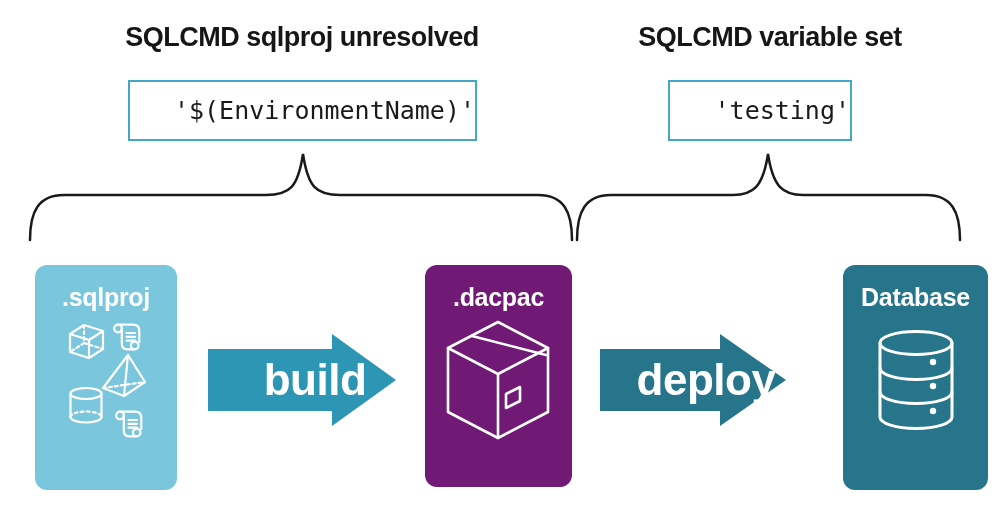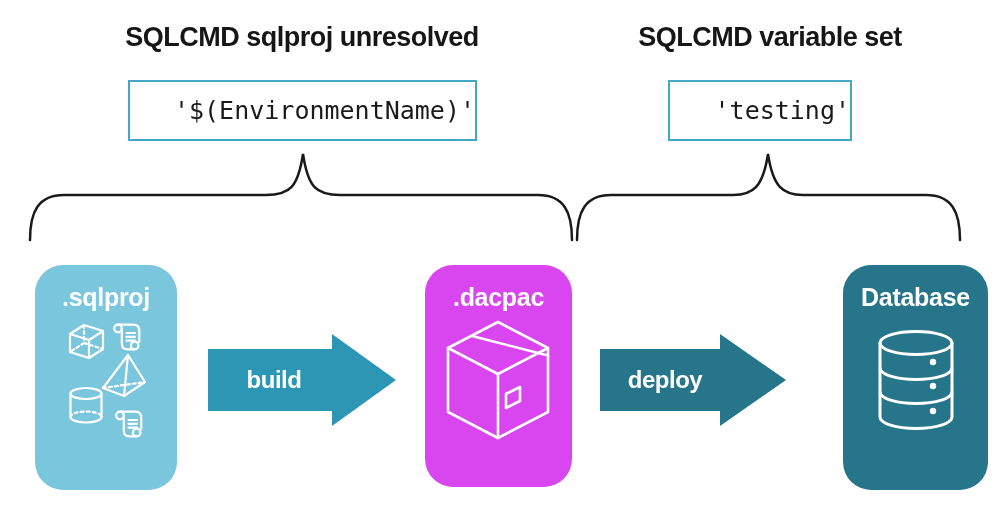--- a/index.html
+++ b/index.html
@@ -17,40 +17,40 @@
     position:absolute;top:80px;height:61px;box-sizing:border-box;border:2.5px solid #43A8C5;background:#fff;
     display:flex;align-items:center;justify-content:flex-end;
     font-family:"DejaVu Sans Mono",monospace;font-size:25px;color:#1A1A1A;white-space:nowrap;
   }
   #code-left{left:128px;width:349px;}
   #code-right{left:668px;width:184px;}
   .brace{position:absolute;top:150px;}
   #brace-left{left:28px;}
   #brace-right{left:575px;}
   .node{
-    position:absolute;top:265px;border-radius:28px;
+    position:absolute;top:265px;border-radius:12px;
   }
   #node-sqlproj{left:35px;width:142px;height:225px;background:#7AC6DC;}
-  #node-dacpac{left:425px;width:147px;height:222px;background:#d946ef;}
+  #node-dacpac{left:425px;width:147px;height:222px;background:#701a75;}
   #node-database{left:815px;width:145px;height:225px;background:#26758A;margin-left:28px;}
   .node-label{
     position:absolute;top:18px;left:0;width:100%;text-align:center;
     font-size:25px;font-weight:bold;color:#FFFFFF;letter-spacing:-0.3px;
   }
   .node-icon{position:absolute;}
   #icon-sqlproj{left:31px;top:56px;}
   #icon-dacpac{left:21px;top:55px;}
   #icon-database{left:33px;top:65px;}
   .arrow{position:absolute;top:332px;height:96px;}
   #arrow-build{left:208px;width:190px;}
   #arrow-deploy{left:600px;width:188px;}
   .arrow svg{position:absolute;left:0;top:0;}
   .arrow-label{
     position:absolute;left:0;top:0;height:96px;display:flex;align-items:center;justify-content:center;
-    font-size:24px;font-weight:bold;color:#FFFFFF;letter-spacing:-0.5px;
+    font-size:44px;font-weight:bold;color:#FFFFFF;letter-spacing:-0.5px;padding-left:41px;
   }
   #arrow-build .arrow-label{width:132px;}
   #arrow-deploy .arrow-label{width:130px;}
   .wire{stroke:#FFFFFF;fill:none;stroke-linejoin:round;stroke-linecap:round;}
 </style>
 </head>
 <body>
 
 <div class="stage">
 

